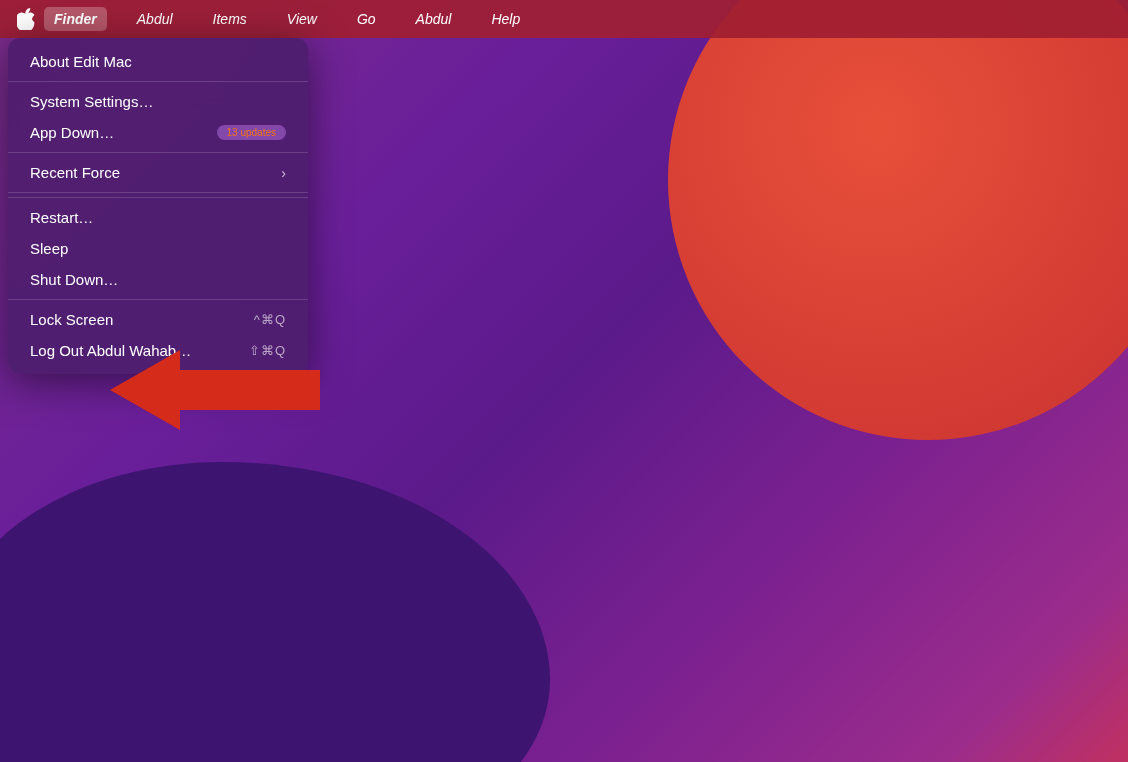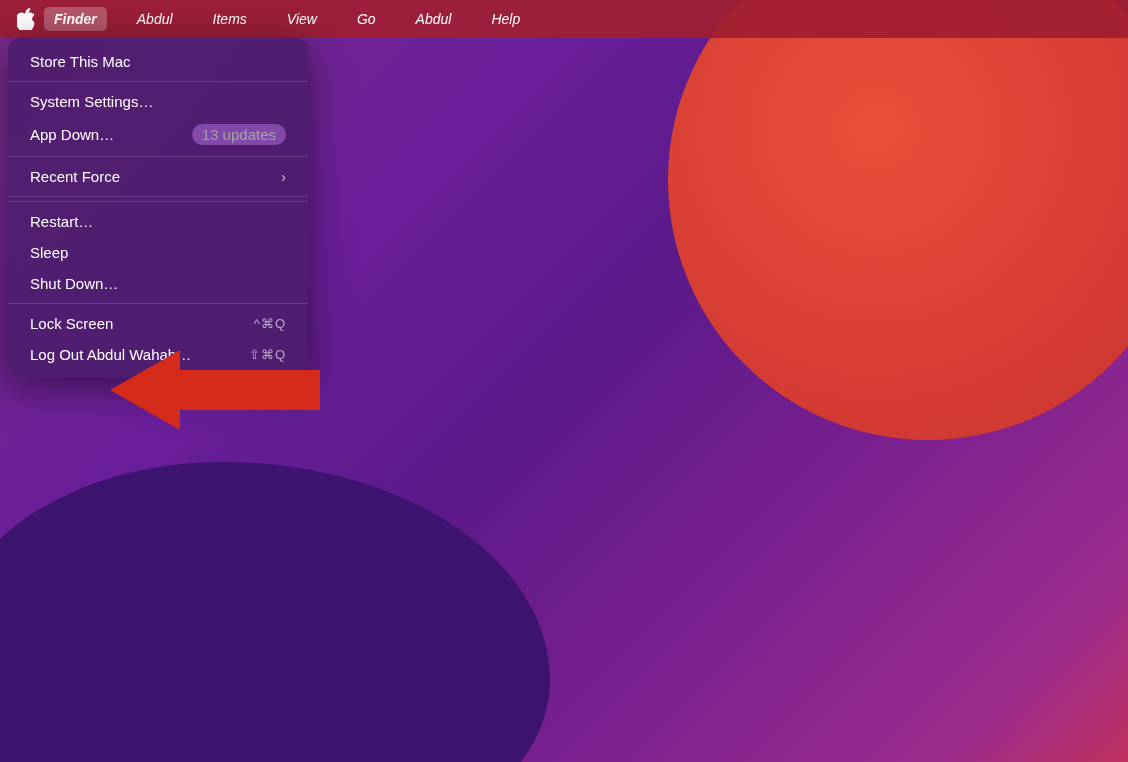--- a/index.html
+++ b/index.html
@@ -121,22 +121,22 @@
     }
 
     .menu-item-shortcut {
       color: rgba(255,255,255,0.6);
       font-size: 13px;
       letter-spacing: 1px;
     }
 
     .menu-item-badge {
       background: rgba(140, 80, 180, 0.85);
-      color: #a3a3a3;
-      font-size: 15px;
+      color: #f97316;
+      font-size: 10px;
       padding: 2px 10px;
       border-radius: 12px;
     }
 
     .menu-item-chevron {
       color: rgba(255,255,255,0.7);
       font-size: 14px;
     }
 
     .menu-separator {
@@ -181,21 +181,21 @@
     <div class="menubar-item">View</div>
     <div class="menubar-item">Go</div>
     <div class="menubar-item">Abdul</div>
     <div class="menubar-item">Help</div>
   </div>
 </div>
 
 <div class="apple-menu">
 
   <div class="menu-item">
-    <span class="menu-item-label">Store This Mac</span>
+    <span class="menu-item-label">About Edit Mac</span>
   </div>
   <div class="menu-separator"></div>
 
   <div class="menu-item">
     <span class="menu-item-label">System Settings…</span>
   </div>
 
   <div class="menu-item">
     <span class="menu-item-label">App Down…</span>
     <span class="menu-item-badge">13 updates</span>

